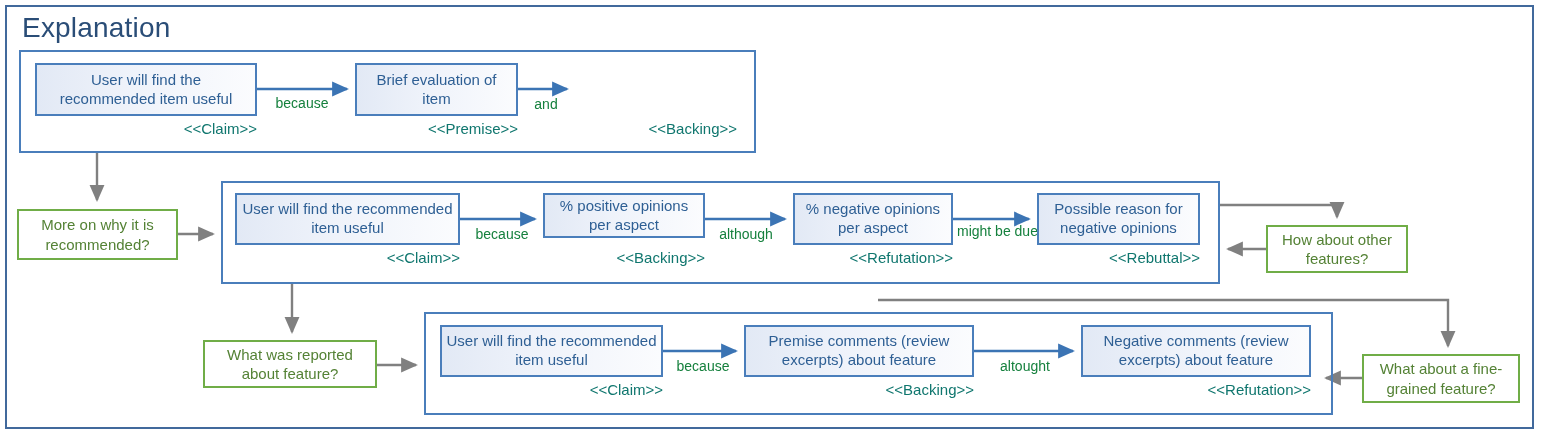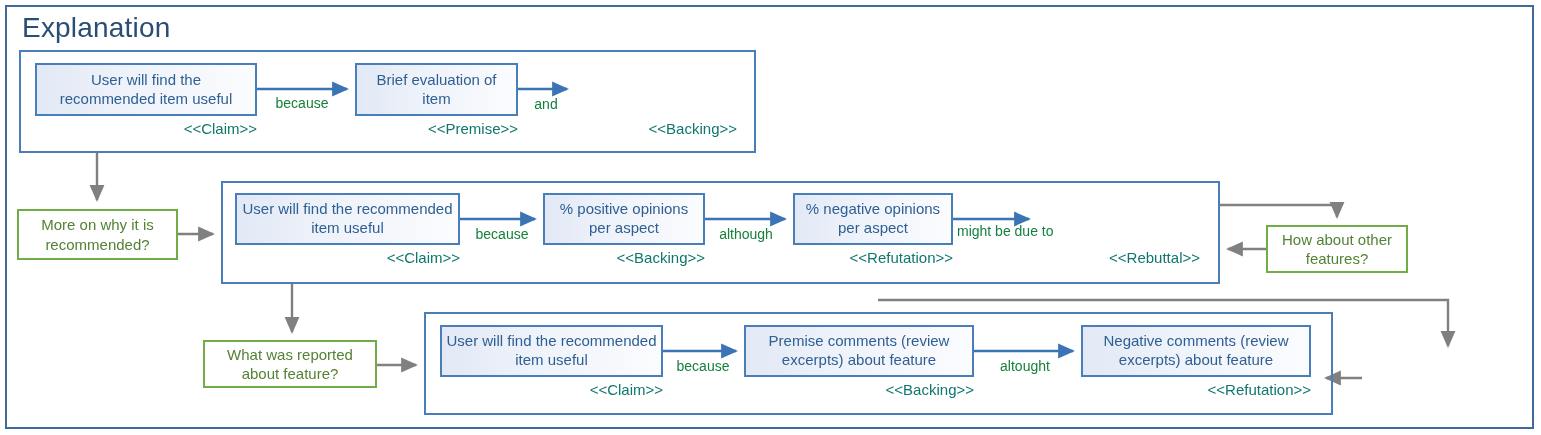--- a/index.html
+++ b/index.html
@@ -148,30 +148,31 @@
 
   <div class="green-box" style="left:17px; top:209px; width:161px; height:51px;">More on why it is recommended?</div>
 
   <div class="group-box" style="left:221px; top:181px; width:999px; height:103px;"></div>
 
   <div class="node" style="left:235px; top:193px; width:225px; height:52px;">User will find the recommended item useful</div>
   <div class="node-label" style="left:235px; top:249px; width:225px;">&lt;&lt;Claim&gt;&gt;</div>
 
   <div class="edge-label" style="left:466px; top:226px; width:72px;">because</div>
 
-  <div class="node" style="left:543px; top:193px; width:162px; height:52px;">% positive opinions per aspect</div>
+  <div class="node" style="left:543px; top:193px; width:162px; height:45px;">% positive opinions per aspect</div>
   <div class="node-label" style="left:543px; top:249px; width:162px;">&lt;&lt;Backing&gt;&gt;</div>
 
   <div class="edge-label" style="left:707px; top:226px; width:78px;">although</div>
 
   <div class="node" style="left:793px; top:193px; width:160px; height:52px;">% negative opinions per aspect</div>
   <div class="node-label" style="left:793px; top:249px; width:160px;">&lt;&lt;Refutation&gt;&gt;</div>
 
   <div class="edge-label" style="left:957px; top:223px; width:72px;">might be due to</div>
 
+  <div class="node" style="left:1037px; top:193px; width:163px; height:52px;">Possible reason for negative opinions</div>
   <div class="node-label" style="left:1037px; top:249px; width:163px;">&lt;&lt;Rebuttal&gt;&gt;</div>
 
   <div class="green-box" style="left:1266px; top:225px; width:142px; height:48px;">How about other features?</div>
 
   <div class="green-box" style="left:203px; top:340px; width:174px; height:48px;">What was reported about  feature?</div>
 
   <div class="group-box" style="left:424px; top:312px; width:909px; height:103px;"></div>
 
   <div class="node" style="left:440px; top:325px; width:223px; height:52px;">User will find the recommended item useful</div>
   <div class="node-label" style="left:440px; top:381px; width:223px;">&lt;&lt;Claim&gt;&gt;</div>
@@ -179,14 +180,15 @@
   <div class="edge-label" style="left:668px; top:358px; width:70px;">because</div>
 
   <div class="node" style="left:744px; top:325px; width:230px; height:52px;">Premise comments (review excerpts) about feature</div>
   <div class="node-label" style="left:744px; top:381px; width:230px;">&lt;&lt;Backing&gt;&gt;</div>
 
   <div class="edge-label" style="left:985px; top:358px; width:80px;">altought</div>
 
   <div class="node" style="left:1081px; top:325px; width:230px; height:52px;">Negative comments (review excerpts) about feature</div>
   <div class="node-label" style="left:1081px; top:381px; width:230px;">&lt;&lt;Refutation&gt;&gt;</div>
 
+  <div class="green-box" style="left:1362px; top:354px; width:158px; height:49px;">What about a fine-grained feature?</div>
 
 </div>
 
 </body></html>

